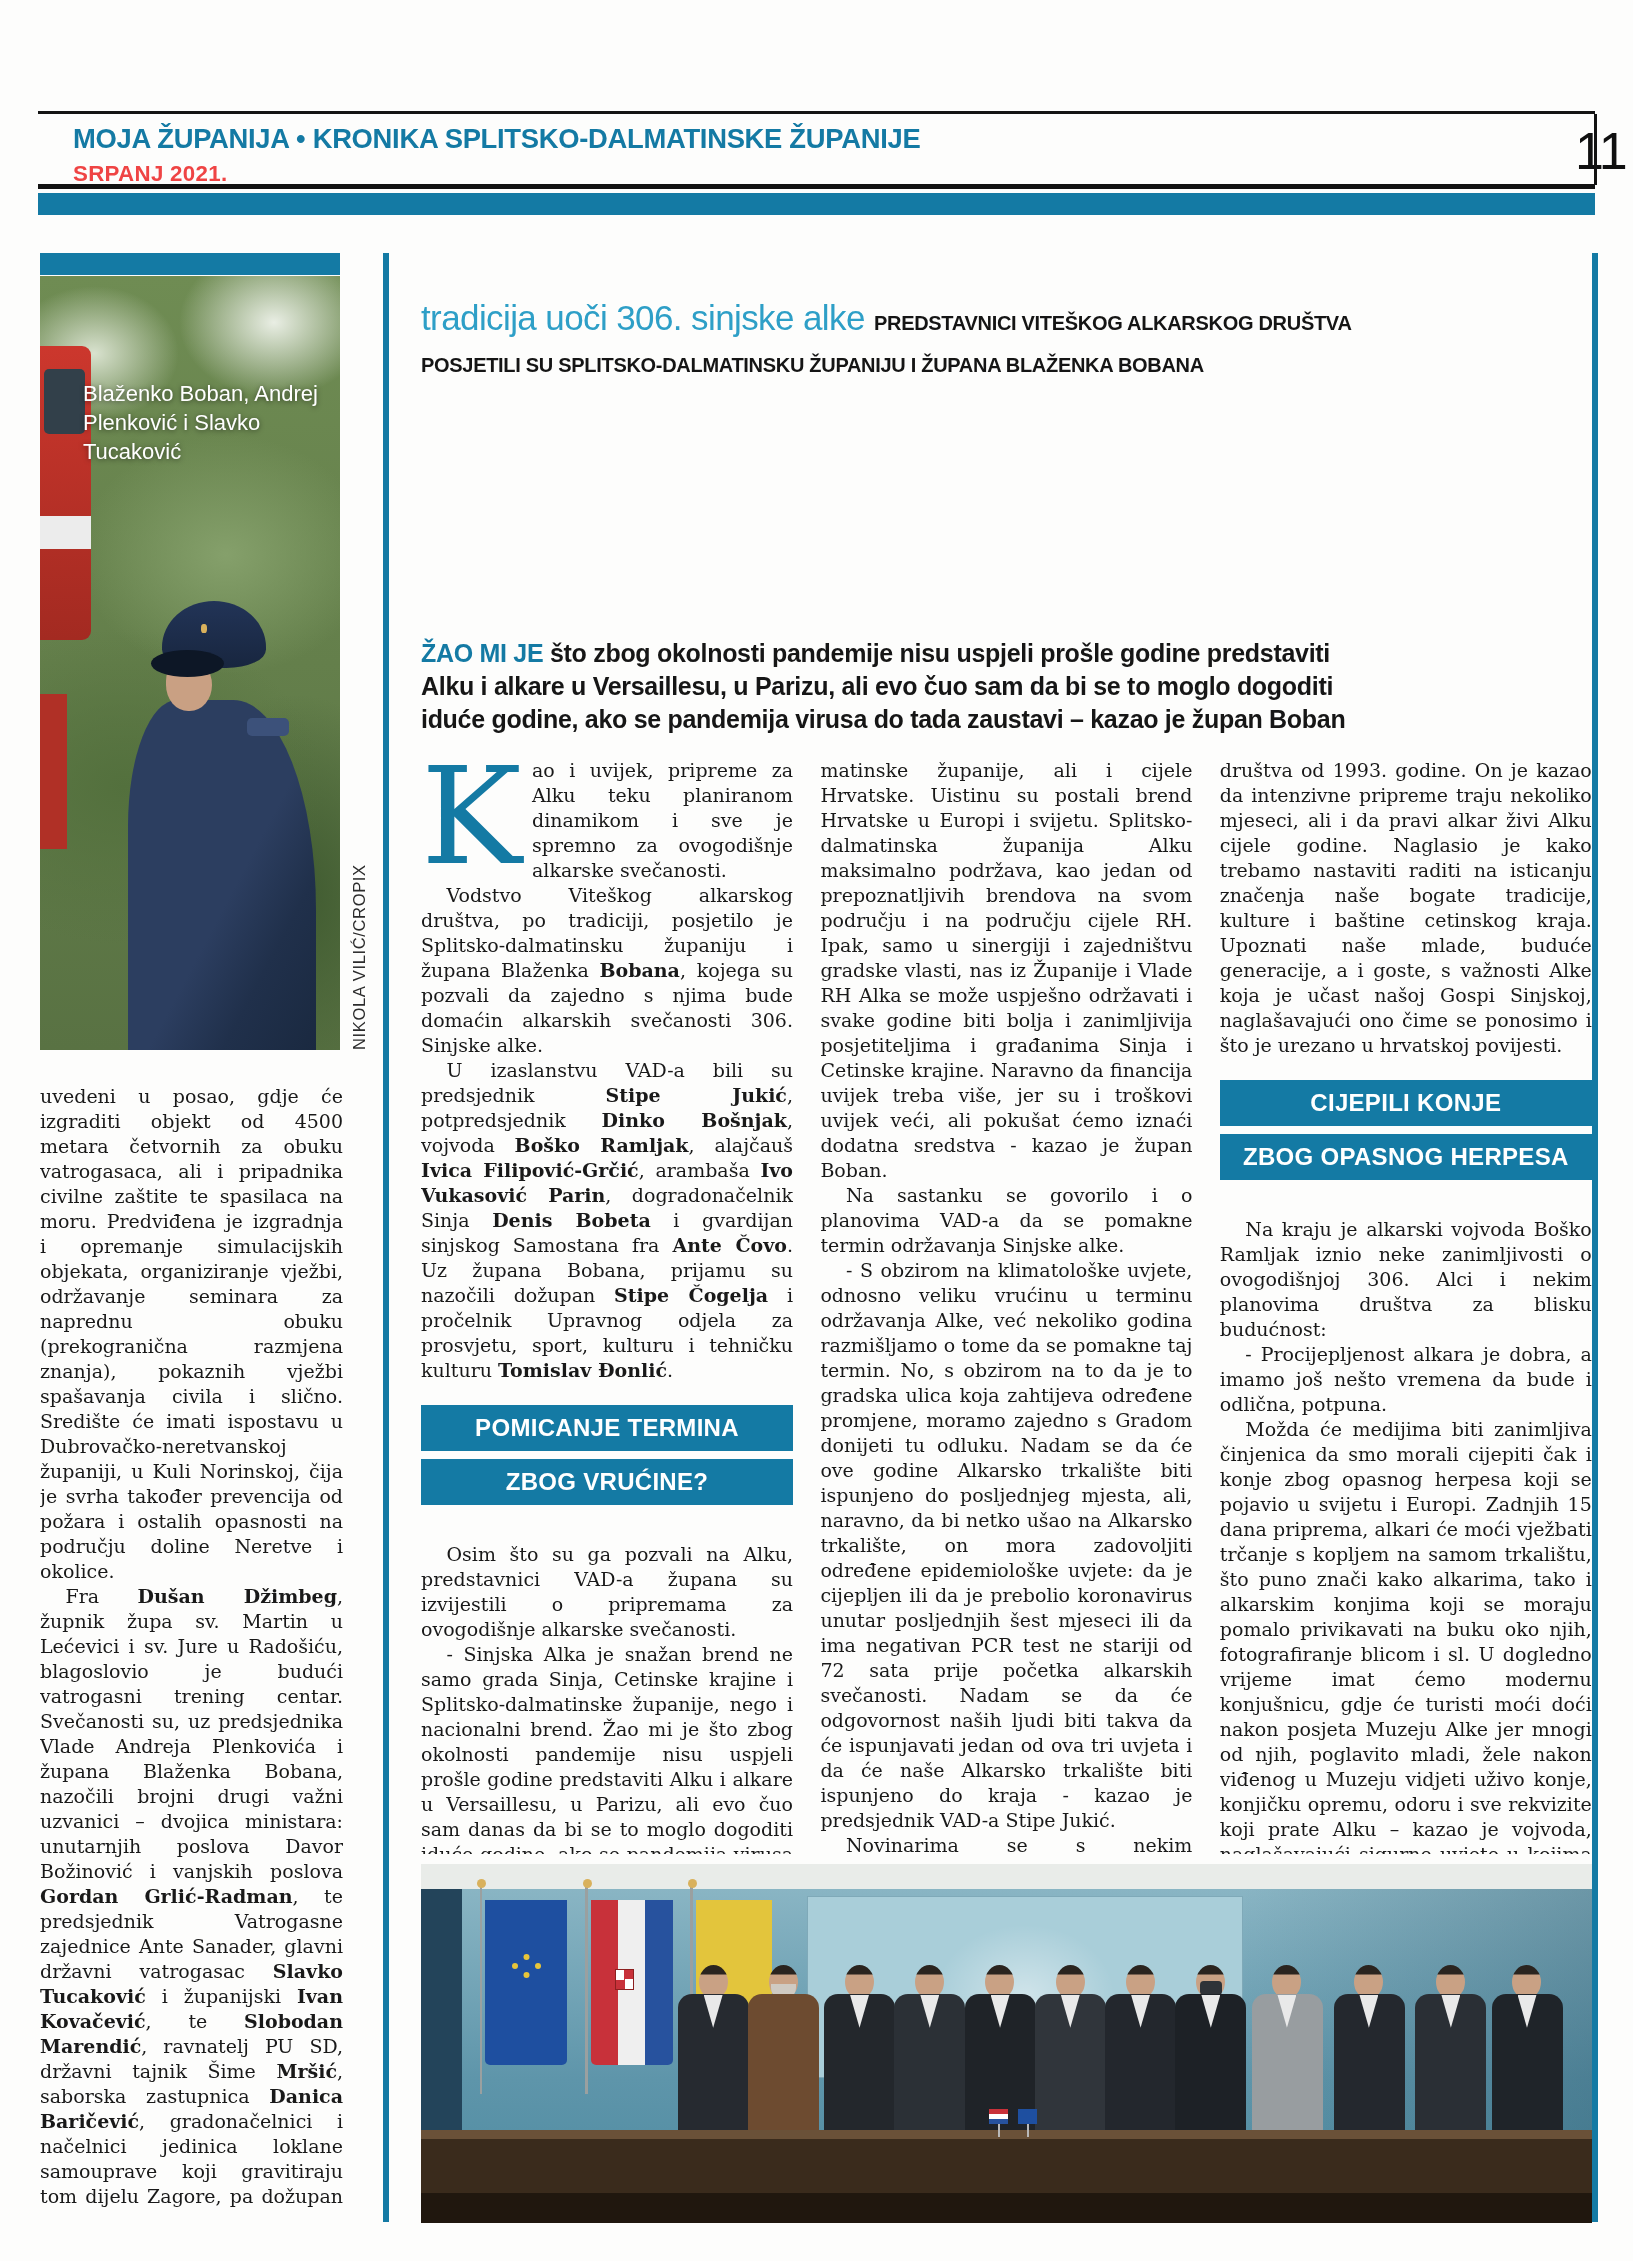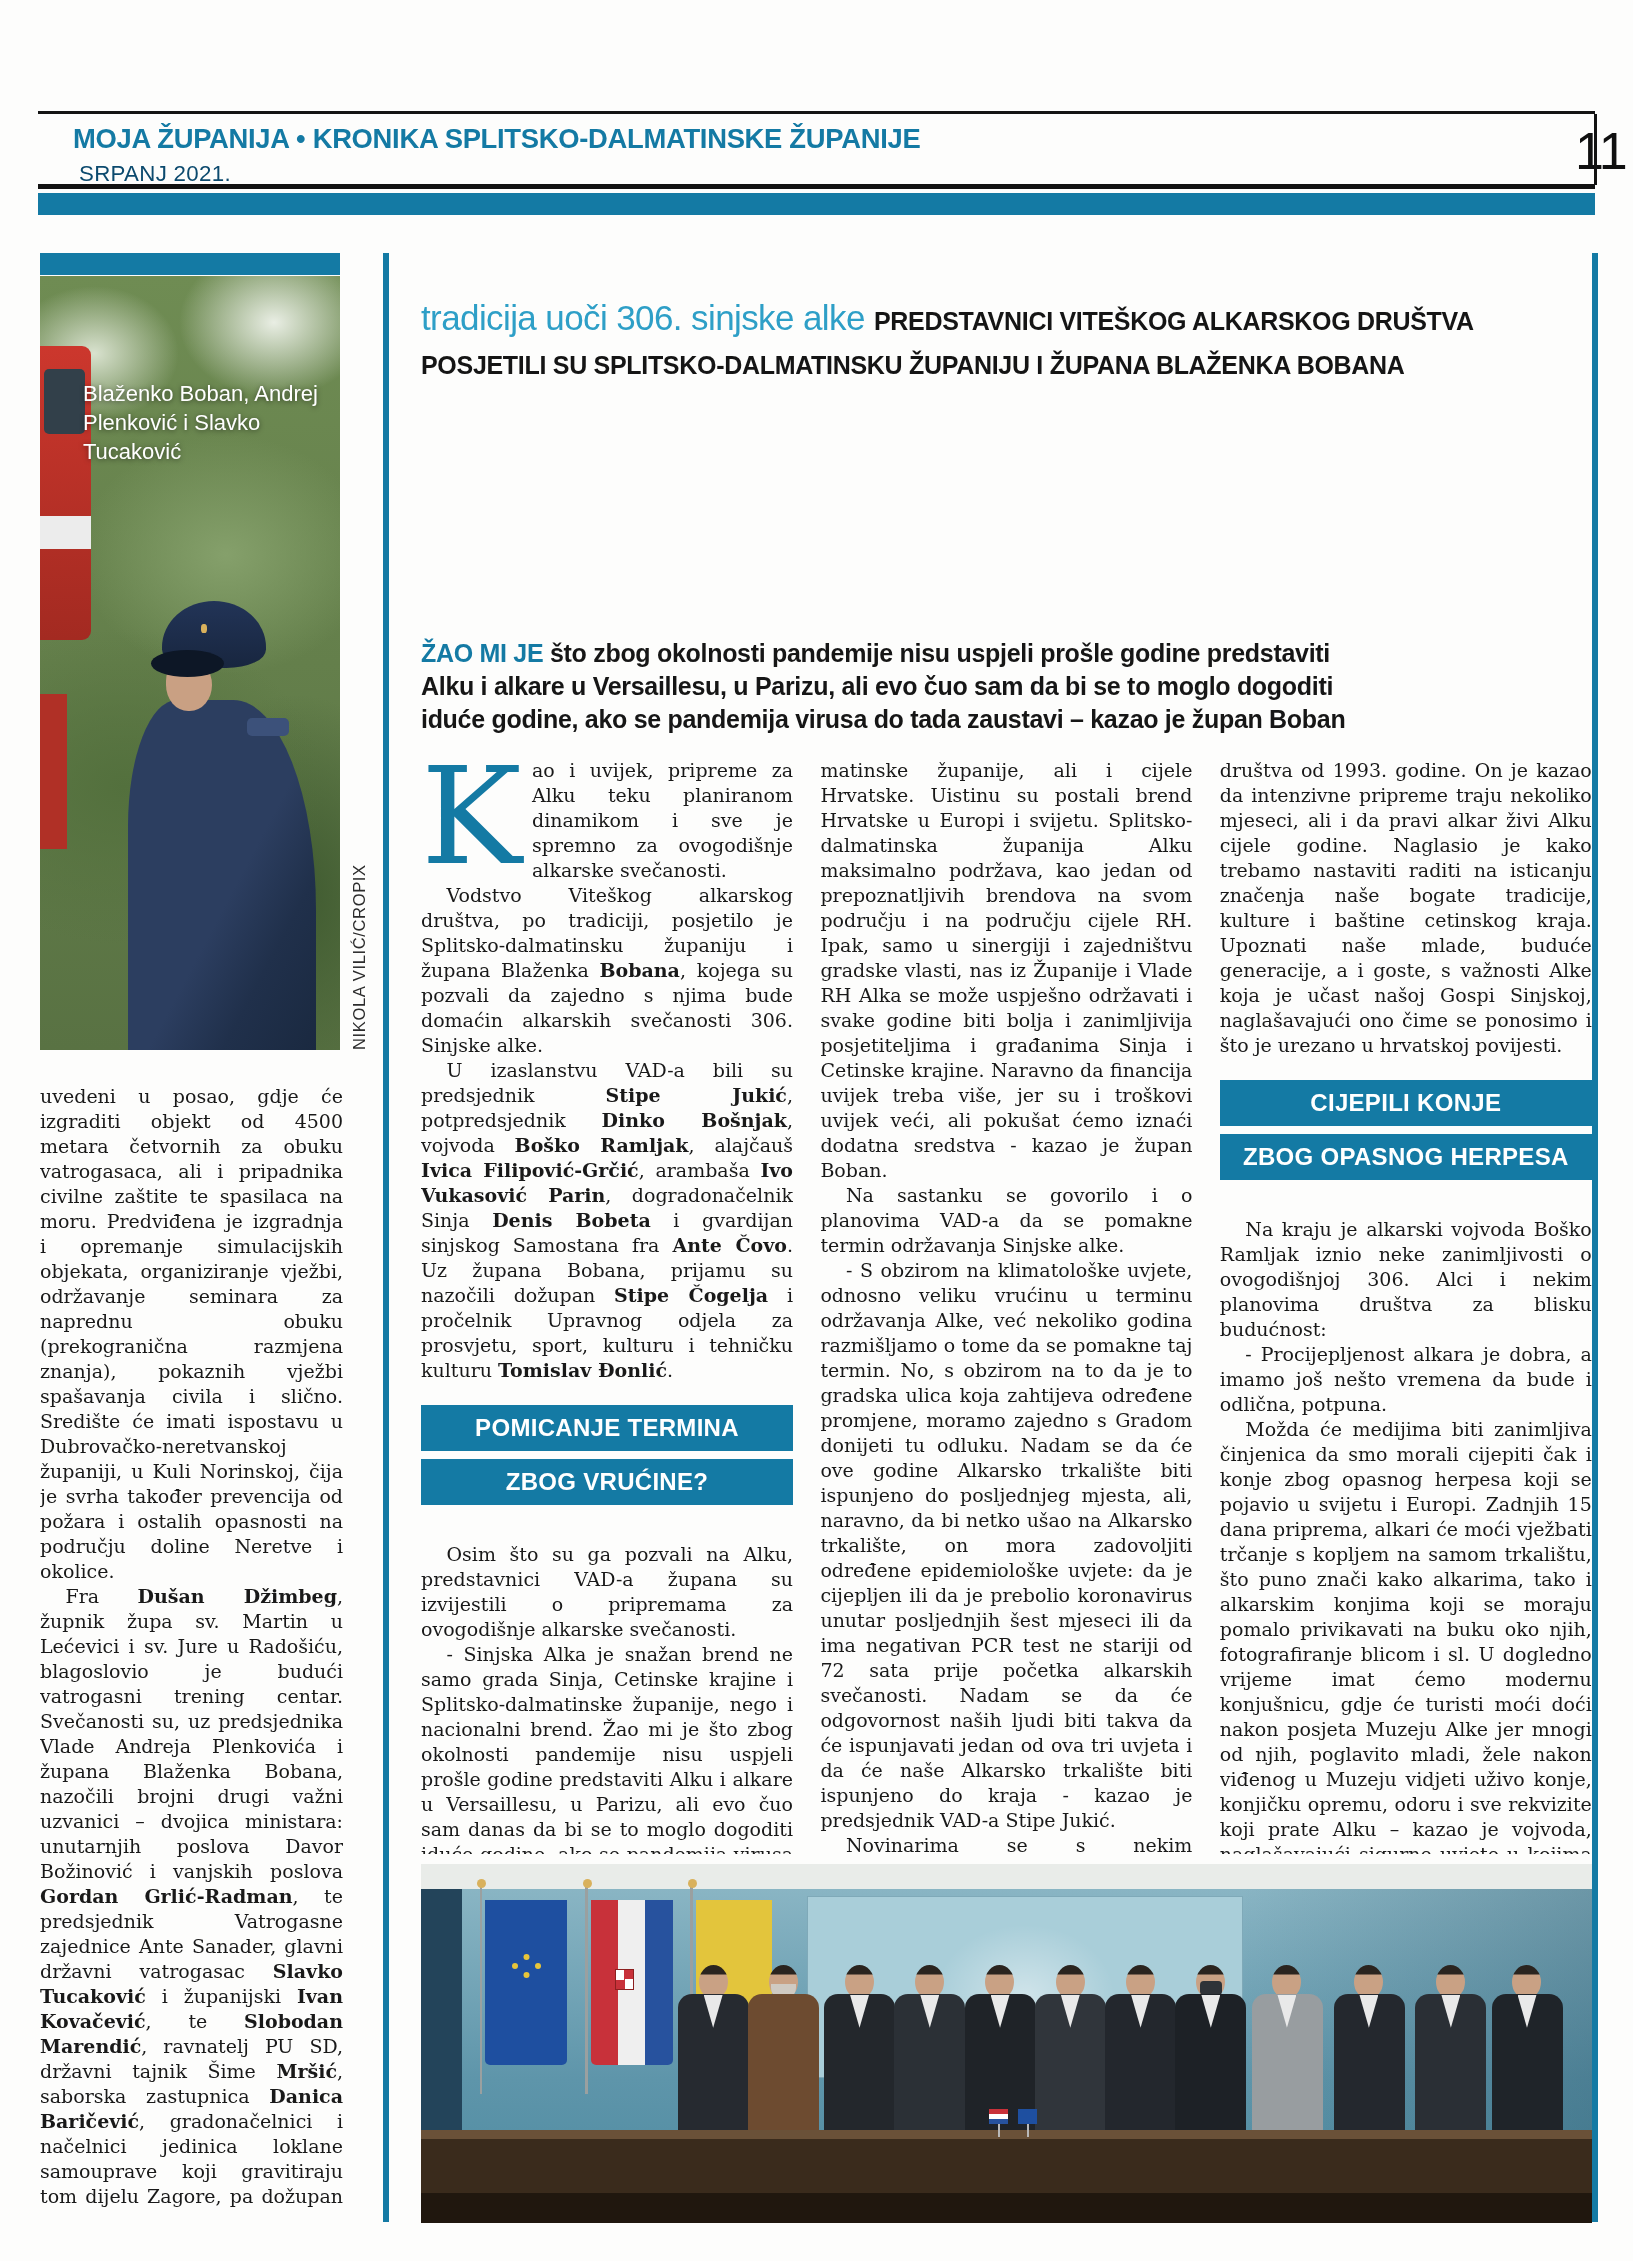--- a/index.html
+++ b/index.html
@@ -7,21 +7,21 @@
         font-family:"Liberation Sans",sans-serif;color:#1b1b1b;}
   .abs{position:absolute;}
 
   
   .rule-top{left:38px;top:111px;width:1557px;height:3.2px;background:#141414;}
   .rule-mid{left:38px;top:184px;width:1557px;height:4.5px;background:#121212;}
   .rule-endcap{left:1594px;top:114px;width:2.6px;height:71px;background:#121212;}
   .teal-band{left:38px;top:193px;width:1557px;height:22px;}
   .masthead{left:73px;top:123px;}
   .masthead-title{font-size:27.4px;font-weight:700;letter-spacing:-0.3px;}
-  .masthead-date{margin-top:6.4px;font-size:22.3px;font-weight:400;color:#0c4a6e;letter-spacing:0.3px;margin-left:6px;}
+  .masthead-date{margin-top:6.4px;font-size:22.3px;font-weight:700;color:#ef4444;letter-spacing:0.3px;}
   .badge{left:908px;top:125px;width:659px;height:55px;display:flex;align-items:center;justify-content:center;}
   .badge-text{display:inline-block;transform:scaleX(1.30);transform-origin:center;
               font-family:"DejaVu Serif",serif;font-weight:700;font-size:38px;color:#fff;letter-spacing:0.6px;white-space:nowrap;}
   .pageno{left:1575px;top:121px;font-size:52px;font-weight:400;color:#101010;letter-spacing:-1.3px;}
 
   
   .leftbar{left:40px;top:253px;width:300px;height:22.3px;}
   .photo-left{left:40px;top:276px;width:300px;height:774px;overflow:hidden;
       background:
         radial-gradient(121px 96px at 18% 10%,#d9e2cf,transparent 70%),
@@ -51,21 +51,21 @@
   .left-article{left:40px;top:1084px;width:303px;height:1126px;overflow:hidden;
                 font-family:"DejaVu Serif",serif;font-size:19px;line-height:25px;text-align:justify;color:#191919;}
 
   
   .v-divider{left:383px;top:253px;width:5.7px;height:1969px;}
   .v-border-right{left:1592px;top:253px;width:5.7px;height:1969px;}
 
   
   .kicker{left:421px;top:299px;width:1155px;line-height:38px;}
   .kicker-highlight{font-size:35px;font-weight:400;letter-spacing:-0.6px;}
-  .kicker-caps{font-size:25px;font-weight:700;letter-spacing:-0.3px;color:#151515;}
+  .kicker-caps{font-size:20px;font-weight:700;letter-spacing:-0.3px;color:#151515;}
   .headline{left:417px;top:368px;width:1162px;font-size:88px;line-height:100px;font-weight:700;
             letter-spacing:-3.8px;color:#0c0c0c;-webkit-text-stroke:1.9px #0c0c0c;}
   .lead{left:421px;top:637px;width:957px;font-size:25px;line-height:33px;font-weight:700;color:#161616;letter-spacing:-0.3px;}
   .columns{left:421px;top:758px;width:1171px;height:1096px;display:flex;gap:27.4px;}
   .col{width:372px;height:100%;overflow:hidden;font-family:"DejaVu Serif",serif;
        font-size:19px;line-height:25px;text-align:justify;color:#191919;}
   .para{margin:0;}
   .para.indent{text-indent:25.5px;}
   .b{font-weight:700;}
   .dropcap{float:left;font-family:"DejaVu Serif",serif;font-size:135px;line-height:107px;

